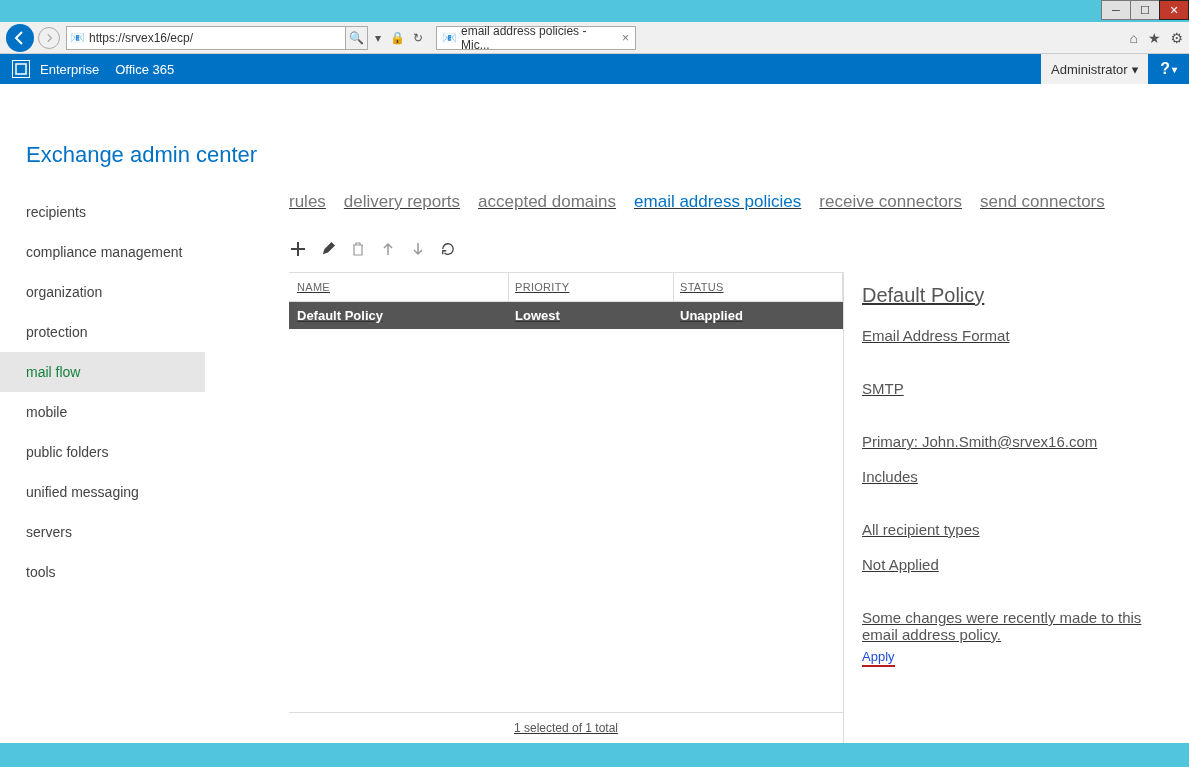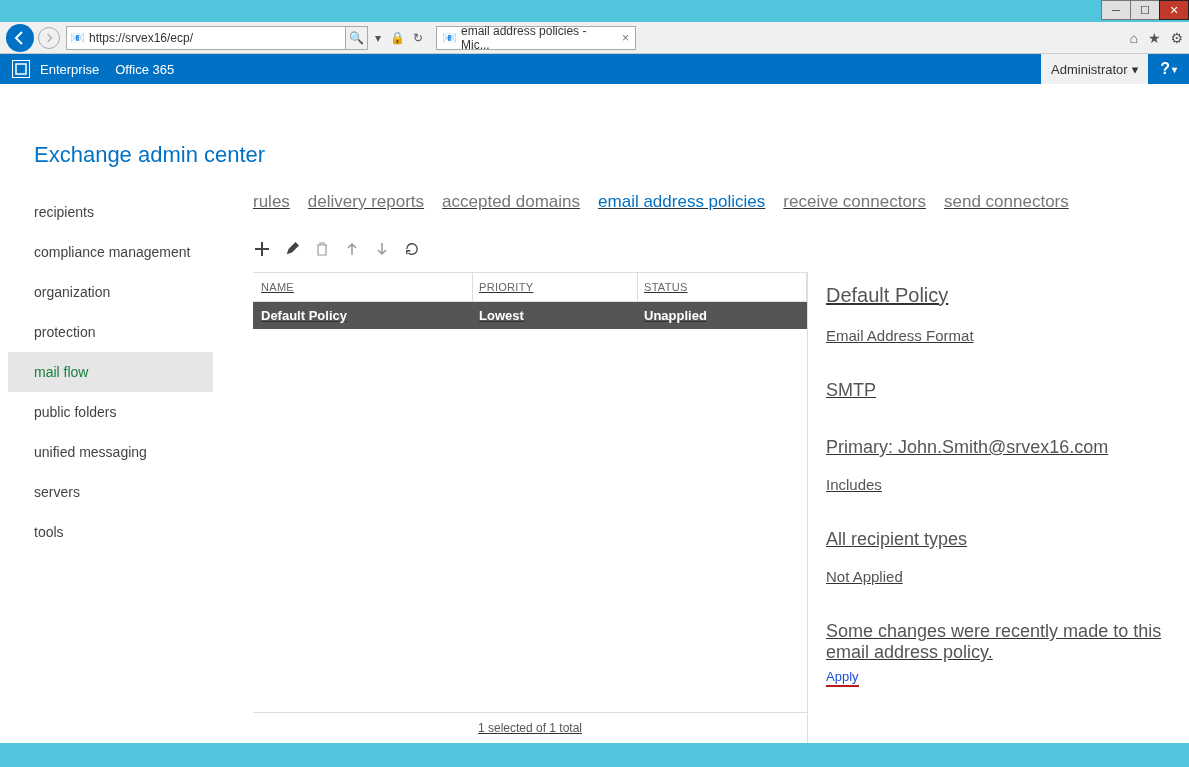--- a/index.html
+++ b/index.html
@@ -24,24 +24,24 @@
 
   
   .o365-header { background:#0072c6; color:#fff; height:30px; display:flex; align-items:center; padding:0 12px;}
   .o365-logo { width:18px; height:18px; border:1.5px solid #fff; margin-right:10px; display:flex; align-items:center; justify-content:center; font-size:11px;}
   .o365-link { color:#fff; margin-right:16px; font-size:13px;}
   .o365-right { margin-left:auto; display:flex; align-items:center; gap:12px;}
   .o365-admin { background:#f0f0f0; color:#333; padding:6px 10px; font-size:13px; display:flex; align-items:center; gap:4px; height:30px;}
   .o365-help { color:#fff; font-size:16px; font-weight:bold; display:flex; align-items:center; gap:2px;}
 
   
-  .app { background:#fff; height:calc(767px - 22px - 32px - 30px - 16px); display:flex; flex-direction:column; padding:20px 0 0 8px; margin:0; border-bottom:8px solid #51c5db;}
+  .app { background:#fff; height:calc(767px - 22px - 32px - 30px - 16px); display:flex; flex-direction:column; padding:20px 0 0 0; margin:0; border-bottom:8px solid #51c5db;}
   .app-title { color:#0072c6; font-size:22px; font-weight:400; margin:38px 0 24px 26px;}
 
-  .content-row { display:flex; flex:1; min-height:0;}
+  .content-row { display:flex; flex:1; min-height:0;gap:44px;}
   
   
   .sidebar { width:205px; flex-shrink:0; padding-top:0;}
   .sidebar-item { padding:12px 0 12px 26px; font-size:14px; color:#444; cursor:pointer;}
   .sidebar-item.active { background:#e6e6e6; color:#15803d;}
 
   
   .main-panel { flex:1; display:flex; flex-direction:column; padding:0 12px 0 40px; min-height:0;text-decoration:underline;}
   .tabs { display:flex; gap:18px; margin-bottom:28px; flex-wrap:wrap;}
   .tab { color:#777; font-size:17px; cursor:pointer; font-weight:400;}
@@ -61,21 +61,21 @@
   .grid-row { display:flex; background:#555; color:#fff; font-size:13px;}
   .grid-row .cell { padding:6px 6px;}
   .cell-name { flex:0 0 220px; padding-left:8px !important; font-weight:600;}
   .cell-priority { flex:0 0 165px; font-weight:600;}
   .cell-status { flex:1; font-weight:600;}
   .grid-footer { border-top:1px solid #ddd; text-align:center; padding:8px 0; font-size:12px; color:#555;}
 
   .details-pane { flex:1; padding:12px 0 0 18px; font-size:13px; color:#444;}
   .details-pane h2 { font-size:20px; font-weight:400; color:#555; margin-bottom:20px;}
   .details-section-title { font-size:15px; color:#555; margin:18px 0 6px 0;}
-  .details-text { font-size:18px; color:#555; margin-bottom:2px;margin-top:36px;}
+  .details-text { font-size:15px; color:#555; margin-bottom:2px;margin-top:36px;}
   .apply-link { color:#1d4ed8; font-size:13px; display:inline-block; margin-top:4px; border-bottom:2px solid #b91c1c; padding-bottom:1px; cursor:pointer;}
 
   .bottom-strip { height:16px; background:#51c5db;}
 </style>
 </head>
 <body>
 
 <div class="titlebar">
   <div class="win-btn min">─</div>
   <div class="win-btn max">☐</div>
@@ -133,20 +133,21 @@
 <div class="app">
   <div class="app-title">Exchange admin center</div>
   <div class="content-row">
 
     <div class="sidebar">
       <div class="sidebar-item">recipients</div>
       <div class="sidebar-item">compliance management</div>
       <div class="sidebar-item">organization</div>
       <div class="sidebar-item">protection</div>
       <div class="sidebar-item active">mail flow</div>
+      <div class="sidebar-item">mobile</div>
       <div class="sidebar-item">public folders</div>
       <div class="sidebar-item">unified messaging</div>
       <div class="sidebar-item">servers</div>
       <div class="sidebar-item">tools</div>
     </div>
 
     <div class="main-panel">
       <div class="tabs">
         <div class="tab">rules</div>
         <div class="tab">delivery reports</div>

